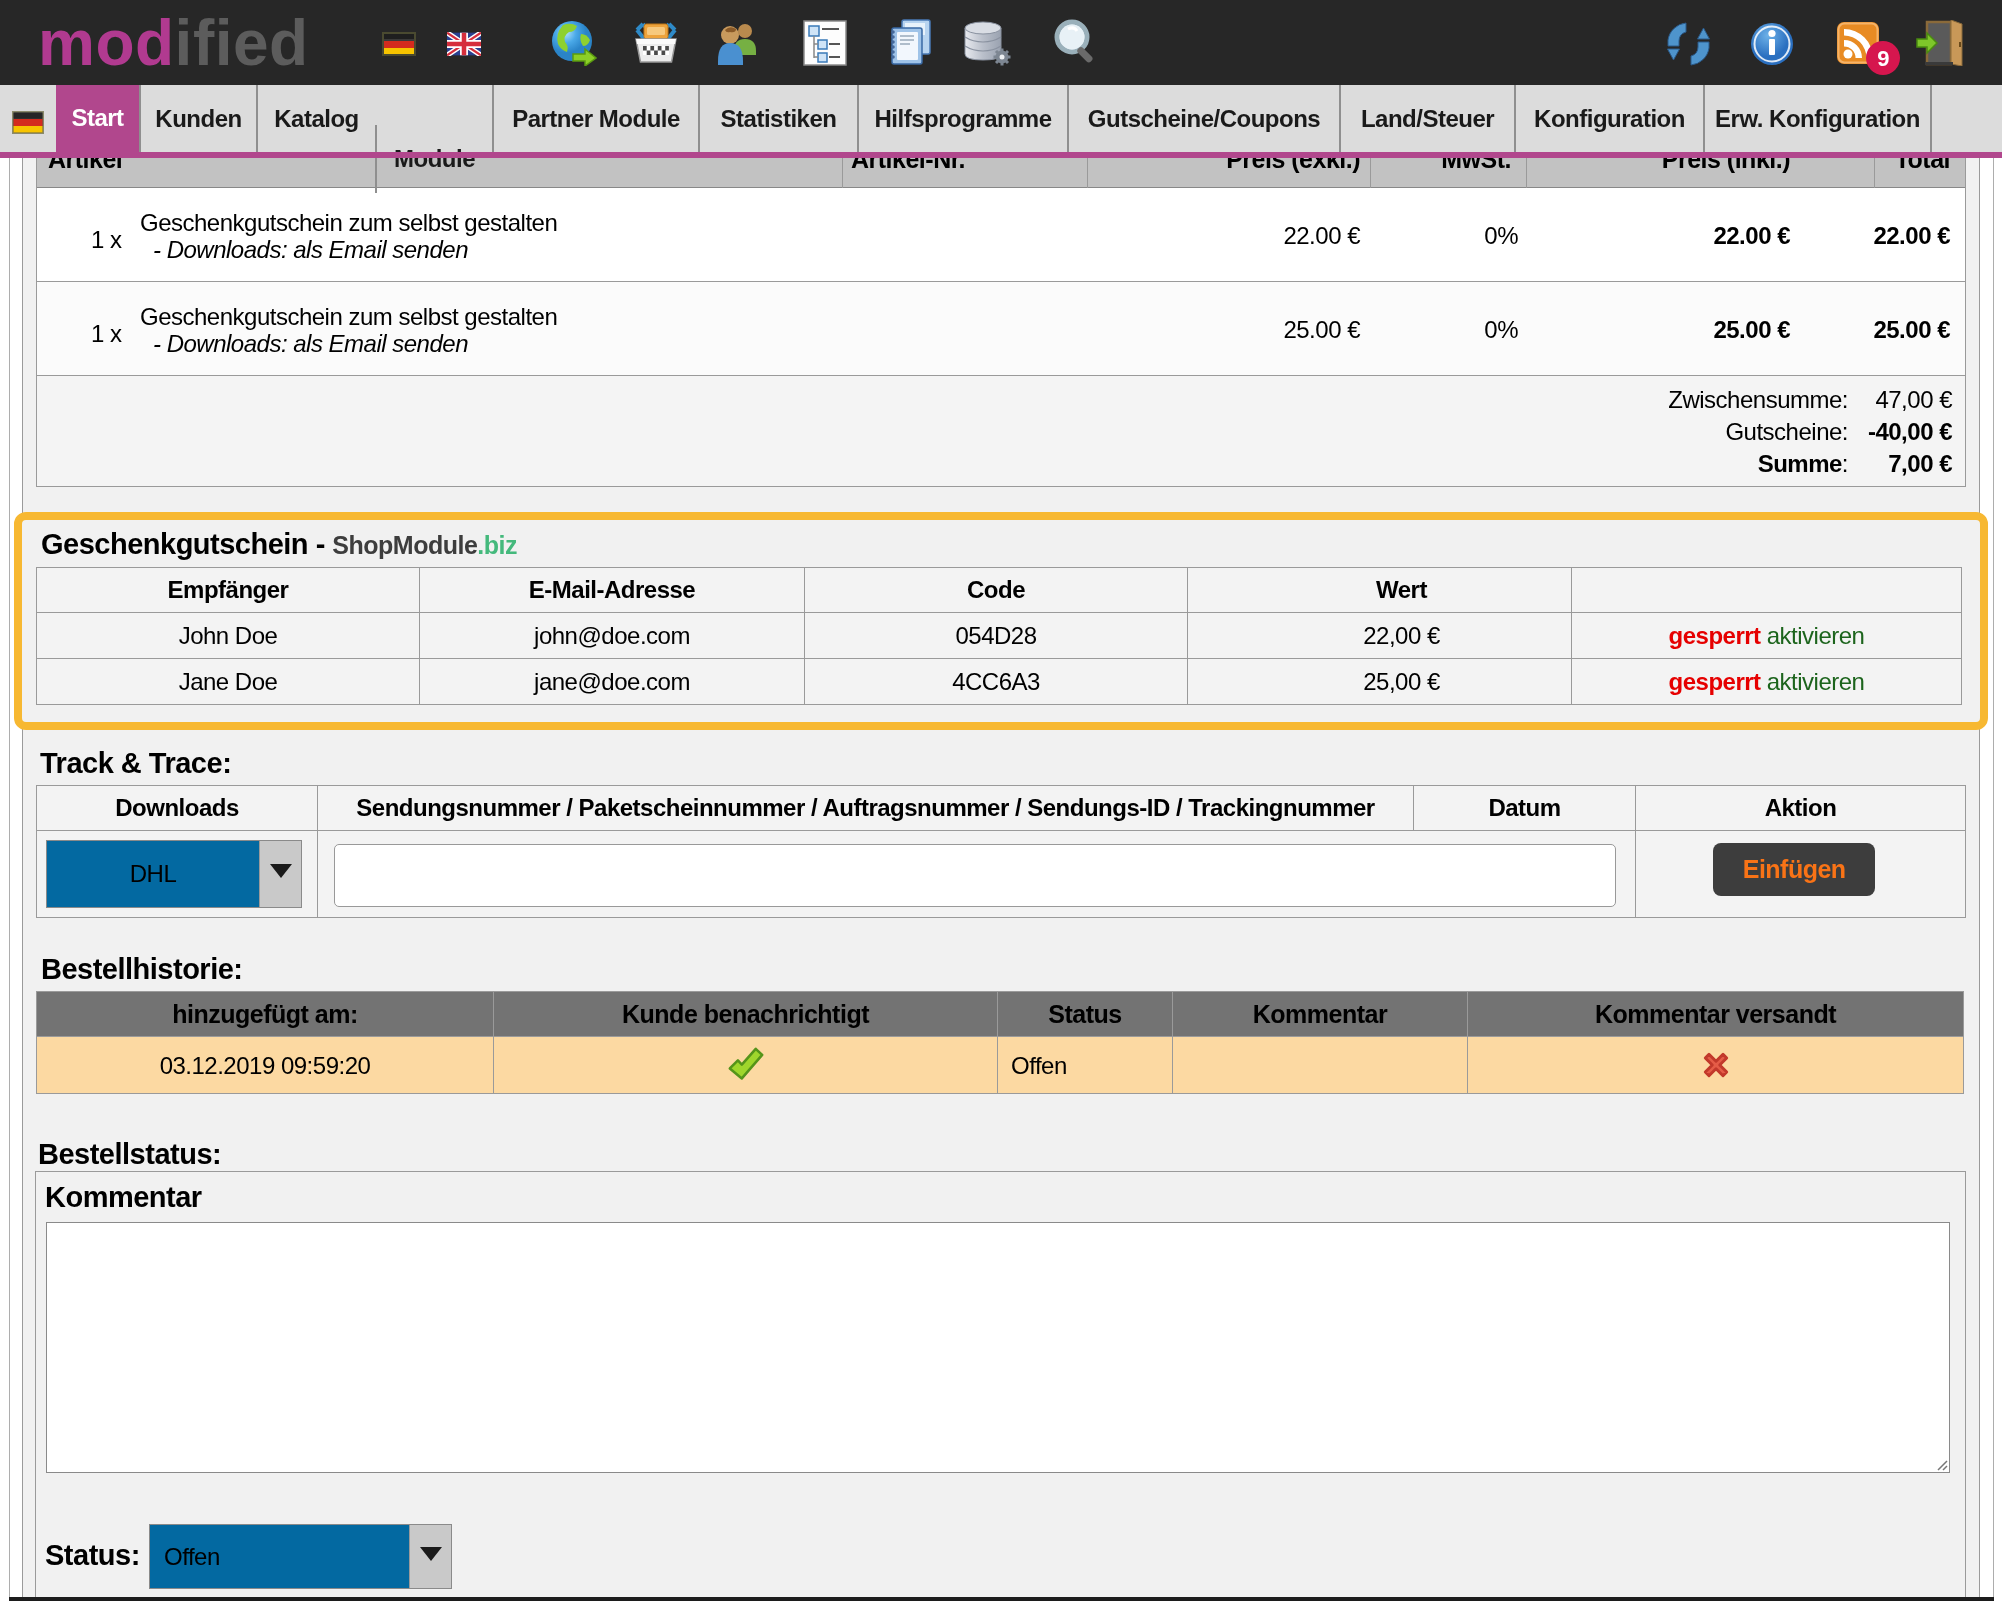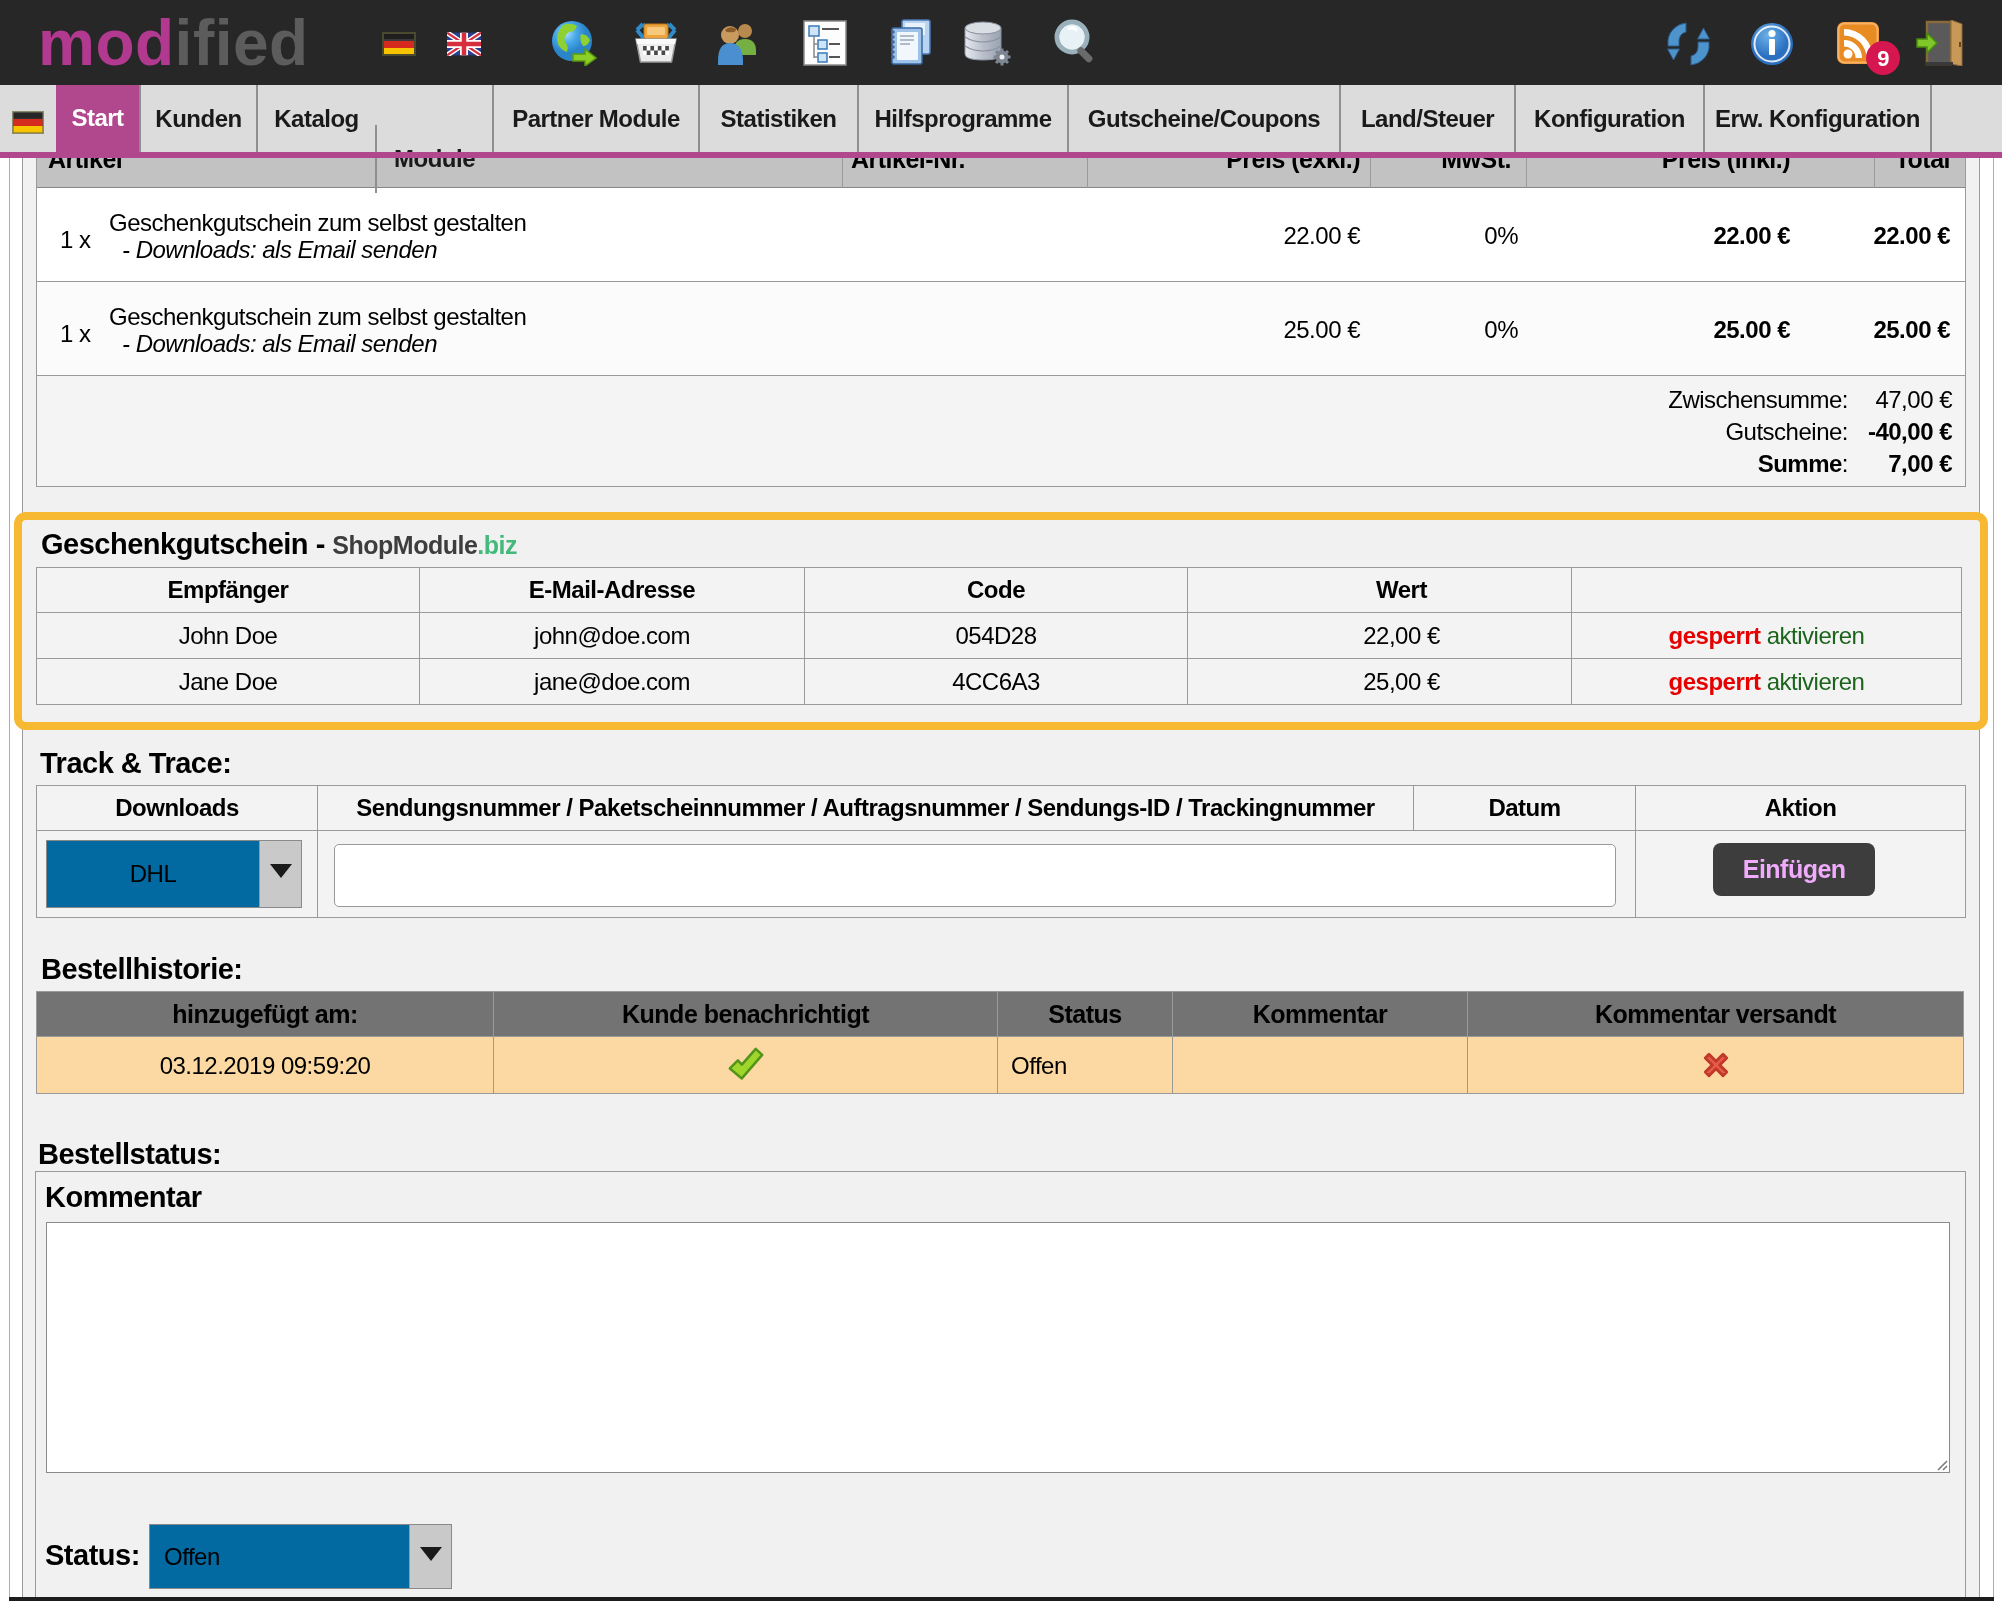--- a/index.html
+++ b/index.html
@@ -25,21 +25,21 @@
 #botbar { left:9px; top:1597px; width:1985px; height:4px; background:#1c1c1c; z-index:5; }
 
 
 .sectionhead { font-size:29px; font-weight:bold; color:#000; }
 
 
 #ptable { left:36px; top:131px; width:1930px; border:1px solid #9a9a9a; background:#fff; }
 #phead { height:56px; background:#c2c2c2; border-bottom:1px solid #888; position:relative; }
 #phead .hc { position:absolute; top:0; height:55px; line-height:55px; font-weight:bold; font-size:25px; }
 .prow { height:94px; position:relative; border-bottom:1px solid #9a9a9a; }
-.pname { position:absolute; left:23px; top:21px; font-size:24px; line-height:27px; }
+.pname { position:absolute; left:54px; top:21px; font-size:24px; line-height:27px; }
 .pname .l1 { padding-left:49px; }
 .pname .l2 { padding-left:62px; font-style:italic; }
 .pnum { position:absolute; font-size:24px; text-align:right; top:34px; }
 #ptotals { height:110px; background:#f4f4f4; position:relative; font-size:24px; }
 .trow { position:absolute; right:0; width:100%; height:32px; line-height:32px; }
 .tlabel { position:absolute; right:117px; text-align:right; }
 .tval { position:absolute; right:13px; width:130px; text-align:right; }
 
 
 #ybox { left:14px; top:512px; width:1974px; height:218px; border:8px solid #f7b832; border-radius:12px; background:#f1f1f1; }
@@ -68,21 +68,21 @@
 #tttable .dr div.cell:first-child { border-left:none; }
 .ttc1 { width:280px; } .ttc2 { width:1096px; } .ttc3 { width:222px; } .ttc4 { width:330px; }
 
 .selbox { position:absolute; border:1px solid #8a8a8a; background:#0369a1; display:flex; }
 .selbox .txt { flex:1; text-align:center; font-size:24px; }
 .selbox .arr { width:42px; background:#c9c9c9; border-left:1px solid #9a9a9a; position:relative; }
 .selbox .arr:before { content:""; position:absolute; left:50%; top:50%; transform:translate(-50%,-40%); border:11px solid transparent; border-top:14px solid #1a1a1a; }
 #ttselect { left:9px; top:9px; width:256px; height:68px; }
 #ttselect .txt { line-height:66px; }
 #ttinput { position:absolute; left:16px; top:13px; width:1282px; height:63px; background:#fff; border:1px solid #999; border-radius:5px; }
-#ttbtn { position:absolute; left:77px; top:12px; width:162px; height:53px; background:#3d3d3d; border-radius:8px; color:#f0abfc; font-size:25px; font-weight:bold; text-align:center; line-height:53px; }
+#ttbtn { position:absolute; left:77px; top:12px; width:162px; height:53px; background:#3d3d3d; border-radius:8px; color:#f97316; font-size:25px; font-weight:bold; text-align:center; line-height:53px; }
 
 
 #bhhead { left:41px; top:953px; }
 #bhtable { left:36px; top:991px; width:1928px; background:#737373; border:1px solid #9a9a9a; }
 #bhtable .hr { display:flex; height:44px; line-height:44px; font-weight:bold; font-size:25px; text-align:center; }
 #bhtable .hr div { border-left:1px solid #9a9a9a; }
 #bhtable .hr div:first-child { border-left:none; }
 #bhtable .dr { display:flex; height:57px; line-height:57px; background:#fcd9a2; border-top:1px solid #9a9a9a; font-size:24px; text-align:center; }
 #bhtable .dr div { border-left:1px solid #9a9a9a; position:relative; }
 #bhtable .dr div:first-child { border-left:none; }

